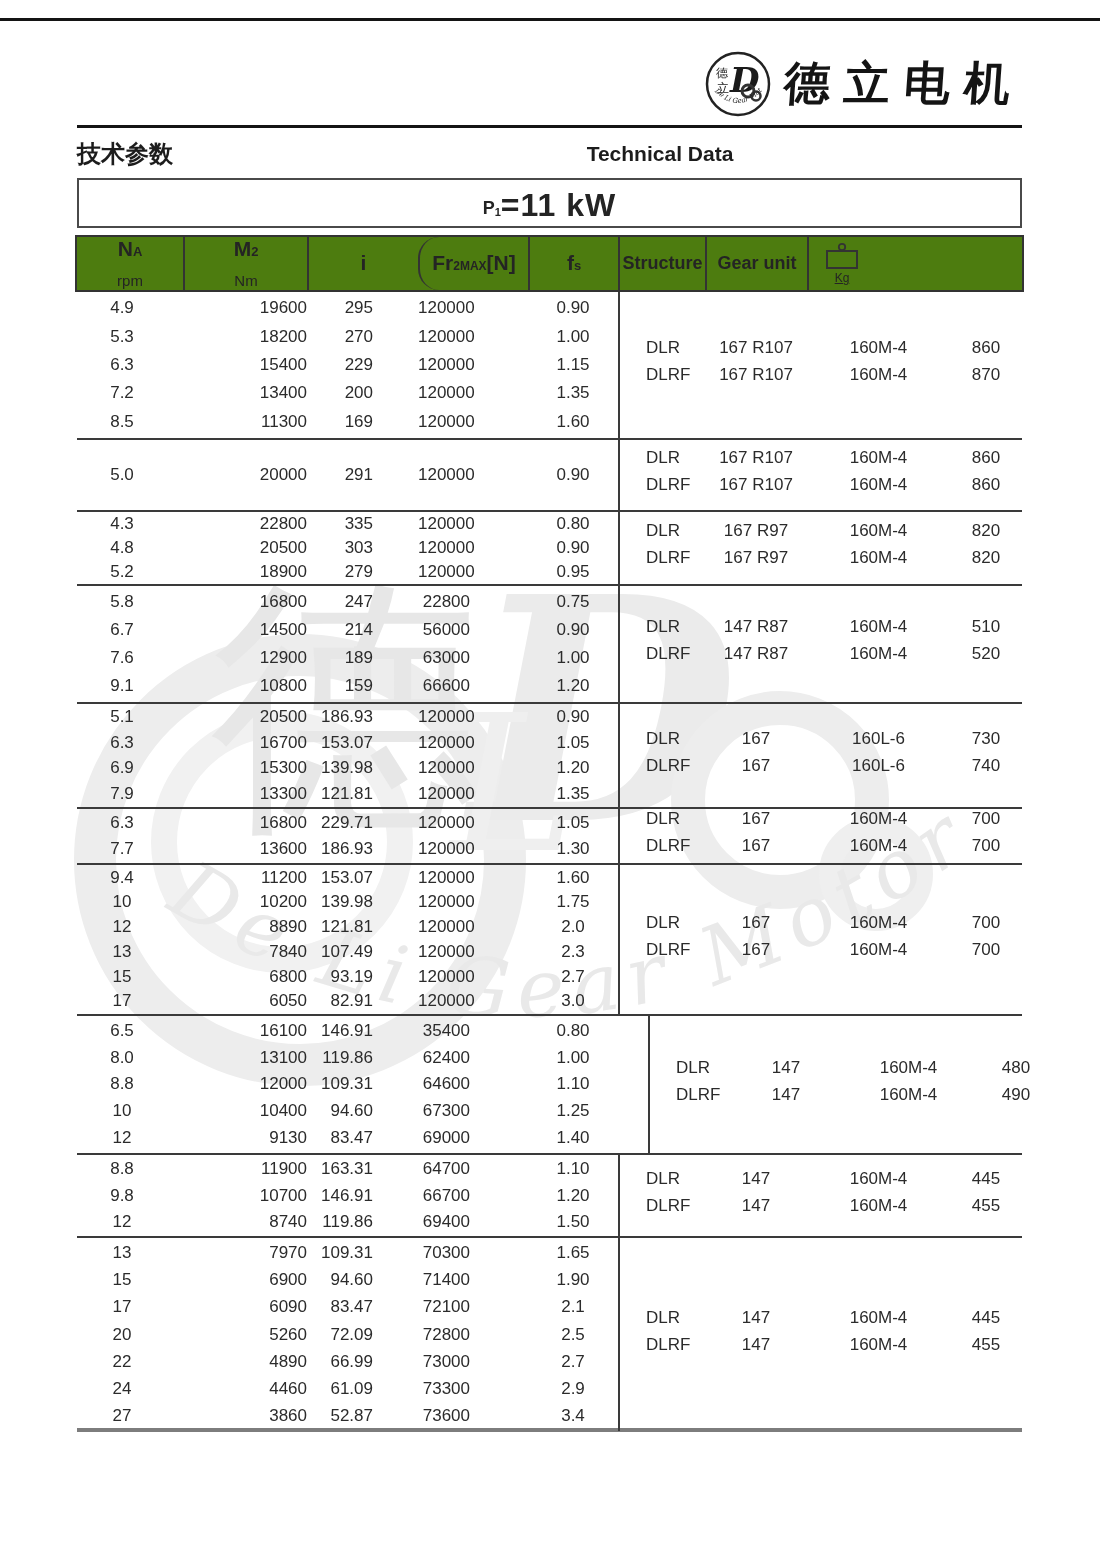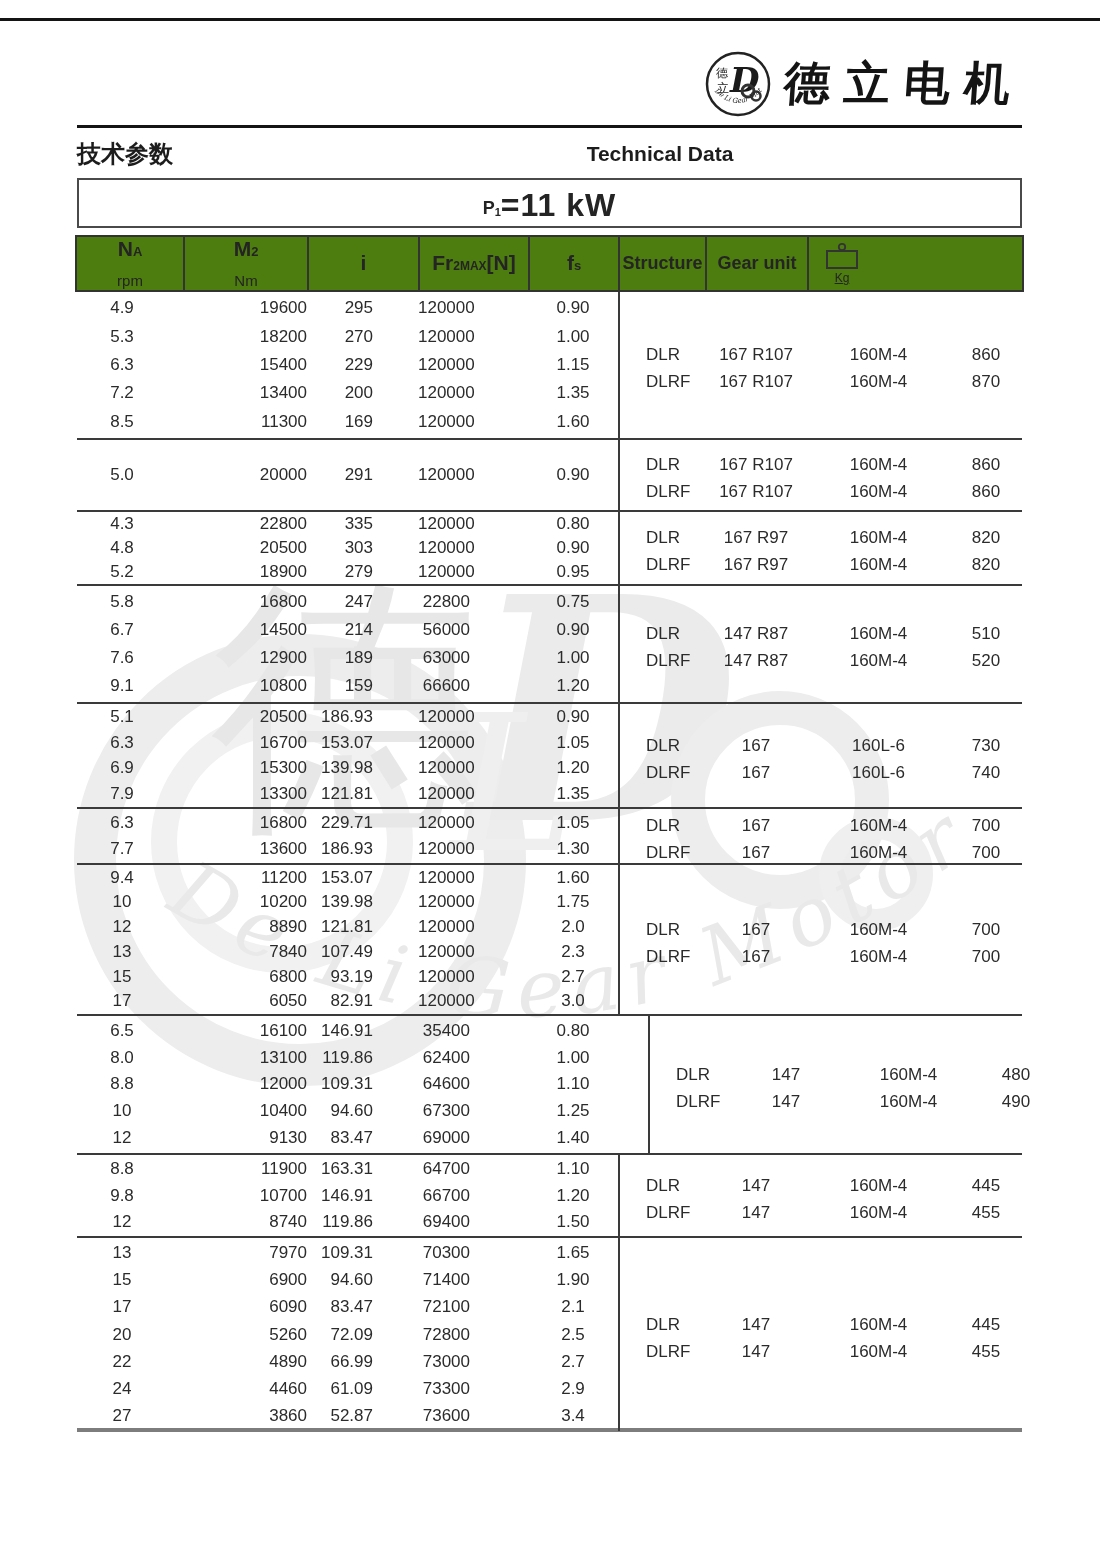--- a/index.html
+++ b/index.html
@@ -40,39 +40,39 @@
   .thead {
     position:absolute; top:235px; left:75px; width:949px; height:57px;
     display:flex; border:2px solid #333; background:#4d7c0f; z-index:2;
   }
   .th { border-left:2px solid #333; display:flex; flex-direction:column; align-items:center; justify-content:center; line-height:1.05; }
   .th:first-child { border-left:none; }
   .th .main { font-size:21px; font-weight:bold; }
   .th .sub { font-size:13px; font-weight:bold; }
   .th .sub2 { font-size:12px; font-weight:bold; }
   .th .unit { font-size:15px; font-weight:normal; margin-top:13px; }
-  .th.w0{width:106px;} .th.w1{width:124px;} .th.w2{width:111px;} .th.w3{width:110px;}
+  .th.w0{width:106px;} .th.w1{width:124px;} .th.w2{width:111px;} .th.w3{width:110px;border-radius:21px;}
   .th.w4{width:90px;} .th.w5{width:87px;} .th.w6{width:102px;} .th.w7{width:143px;} .th.w8{width:68px;}
   .kg-icon { display:block; margin-bottom:2px; }
   .th .kg-label { font-size:12px; font-weight:normal;text-decoration:underline; }
 
   
   .tbody { position:absolute; top:292px; left:77px; width:945px; z-index:1; }
   .block { display:flex; border-bottom:2px solid #3a3a3a; }
   .block:last-child { border-bottom:none; }
   .block-left { width:541px; display:flex; flex-direction:column; justify-content:space-evenly; }
   .drow { display:flex; height:24px; align-items:center; }
   .dcell { font-size:17px; color:#2b2b2b; white-space:nowrap; }
   .dc0 { width:106px; text-align:center; padding-right:16px; }
   .dc1 { width:124px; text-align:right; }
   .dc2 { width:111px; text-align:right; padding-right:45px; }
   .dc3 { width:110px; text-align:right; padding-right:58px; }
   .dc4 { width:90px; text-align:center; }
   .block-right { width:404px; border-left:2px solid #3a3a3a; display:flex; flex-direction:column; justify-content:center; }
-  .vrow { display:flex; height:27px; align-items:flex-end; }
+  .vrow { display:flex; height:27px; align-items:flex-start; }
   .vcell { font-size:17px; color:#2b2b2b; white-space:nowrap; }
   .vc0 { width:85px; padding-left:26px; text-align:left; }
   .vc1 { width:102px; text-align:center; }
   .vc2 { width:143px; text-align:center; }
   .vc3 { width:72px; text-align:center; }
 
   .footer-line { position:absolute; top:1428px; left:77px; width:945px; height:4px; background:#7d7d7d; }
   .page-number { position:absolute; top:1466px; left:0; width:1100px; text-align:center; font-size:21px; color:#1f1f1f; }
 
   .watermark { position:absolute; top:470px; left:20px; z-index:0; }

